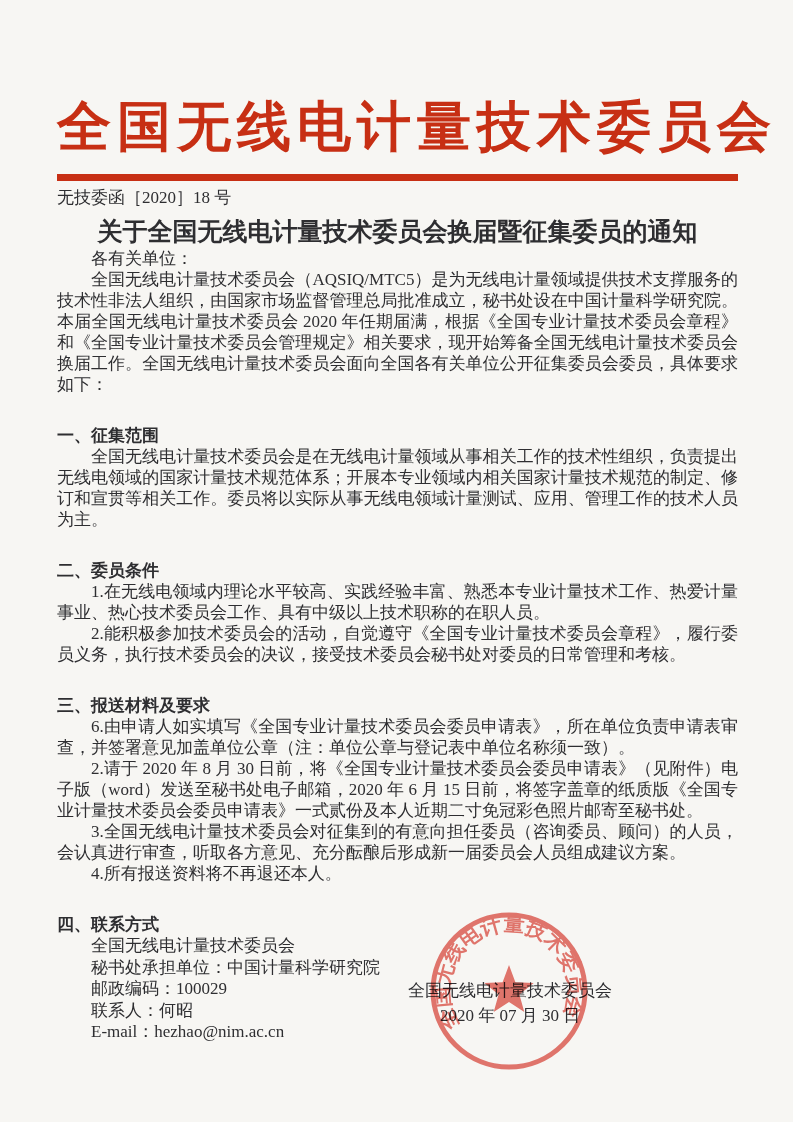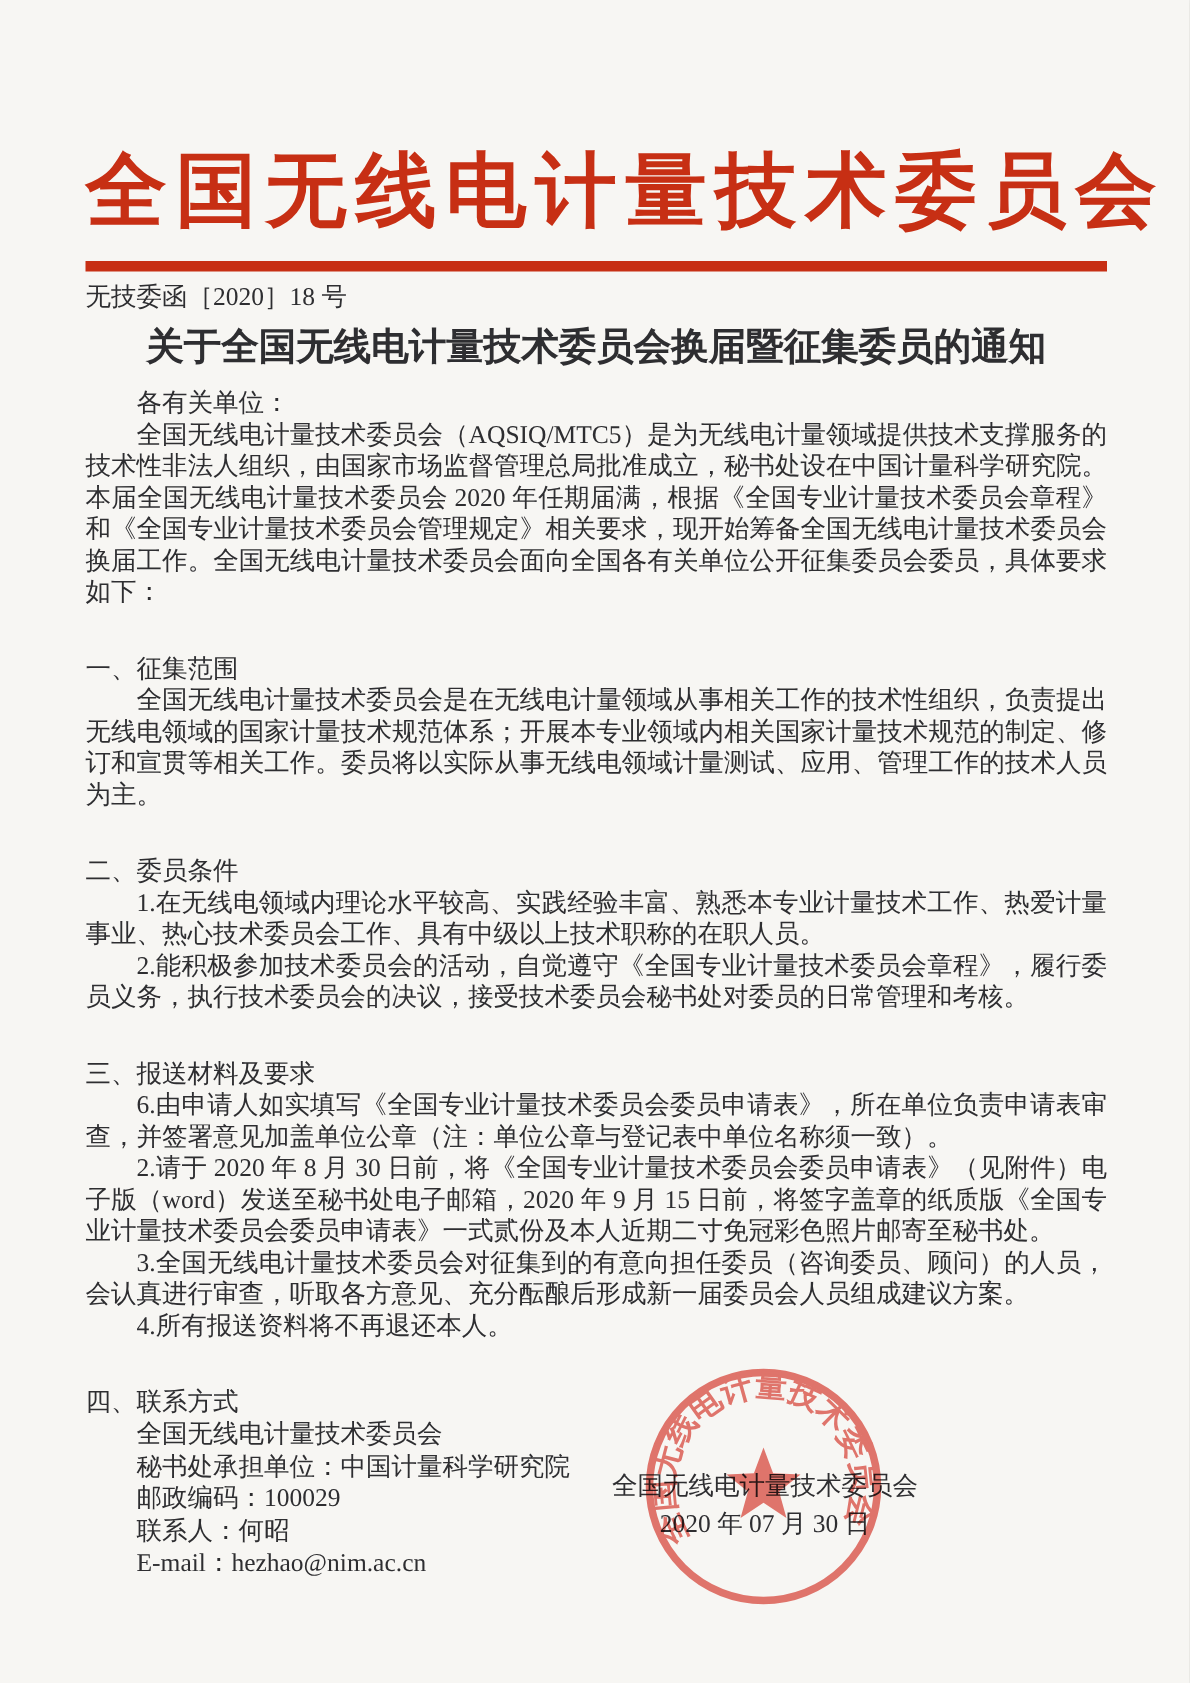--- a/index.html
+++ b/index.html
@@ -40,33 +40,33 @@
     text-align:left;
     font-size:17px;
     margin-top:6px;
     line-height:21px;
   }
   .doc-title{
     text-align:center;
     font-size:25px;
     font-weight:bold;
     margin-top:8px;
-    margin-bottom:10px;
+    margin-bottom:0;
     line-height:32px;
     white-space:nowrap;
   }
   .body-text{
     font-size:17px;
     line-height:21px;
     text-align:justify;
   }
   .body-text p{text-indent:2em;}
   .salutation{text-indent:0;}
   .section-heading{
-    font-weight:normal;
+    font-weight:bold;
     font-size:17px;
     line-height:21px;
     text-indent:2em;
     margin-top:9px;
   }
   .section-heading::before{content:"";display:block;height:21px;}
   .contact-line{text-indent:2em;line-height:21.5px;}
   .signature{
     position:absolute;
     left:385px;top:978px;
@@ -108,21 +108,21 @@
 
       <div class="section-heading">一、征集范围</div>
       <p>全国无线电计量技术委员会是在无线电计量领域从事相关工作的技术性组织，负责提出无线电领域的国家计量技术规范体系；开展本专业领域内相关国家计量技术规范的制定、修订和宣贯等相关工作。委员将以实际从事无线电领域计量测试、应用、管理工作的技术人员为主。</p>
 
       <div class="section-heading">二、委员条件</div>
       <p>1.在无线电领域内理论水平较高、实践经验丰富、熟悉本专业计量技术工作、热爱计量事业、热心技术委员会工作、具有中级以上技术职称的在职人员。</p>
       <p>2.能积极参加技术委员会的活动，自觉遵守《全国专业计量技术委员会章程》，履行委员义务，执行技术委员会的决议，接受技术委员会秘书处对委员的日常管理和考核。</p>
 
       <div class="section-heading">三、报送材料及要求</div>
       <p>6.由申请人如实填写《全国专业计量技术委员会委员申请表》，所在单位负责申请表审查，并签署意见加盖单位公章（注：单位公章与登记表中单位名称须一致）。</p>
-      <p>2.请于 2020 年 8 月 30 日前，将《全国专业计量技术委员会委员申请表》（见附件）电子版（word）发送至秘书处电子邮箱，2020 年 9 月 15 日前，将签字盖章的纸质版《全国专业计量技术委员会委员申请表》一式贰份及本人近期二寸免冠彩色照片邮寄至秘书处。</p>
+      <p>2.请于 2020 年 8 月 30 日前，将《全国专业计量技术委员会委员申请表》（见附件）电子版（word）发送至秘书处电子邮箱，2020 年 6 月 15 日前，将签字盖章的纸质版《全国专业计量技术委员会委员申请表》一式贰份及本人近期二寸免冠彩色照片邮寄至秘书处。</p>
       <p>3.全国无线电计量技术委员会对征集到的有意向担任委员（咨询委员、顾问）的人员，会认真进行审查，听取各方意见、充分酝酿后形成新一届委员会人员组成建议方案。</p>
       <p>4.所有报送资料将不再退还本人。</p>
 
       <div class="section-heading">四、联系方式</div>
       <div class="contact-line">全国无线电计量技术委员会</div>
       <div class="contact-line">秘书处承担单位：中国计量科学研究院</div>
       <div class="contact-line">邮政编码：100029</div>
       <div class="contact-line">联系人：何昭</div>
       <div class="contact-line">E-mail：hezhao@nim.ac.cn</div>
     </div>

